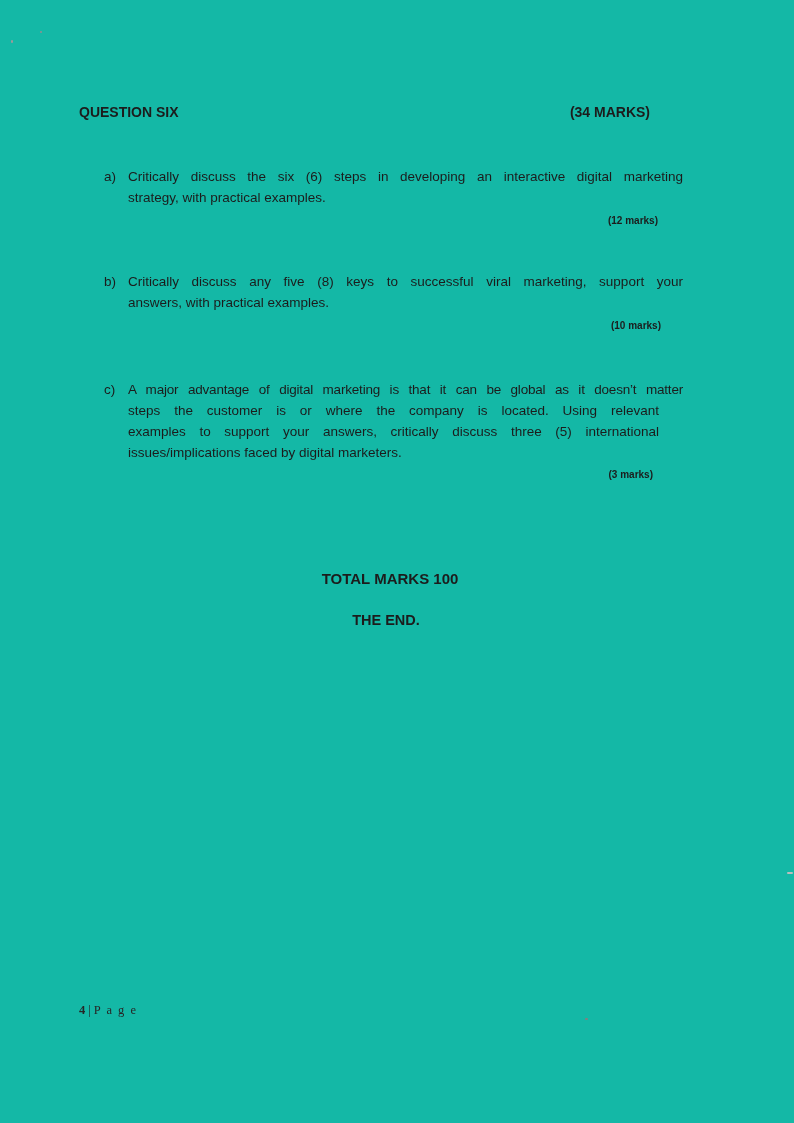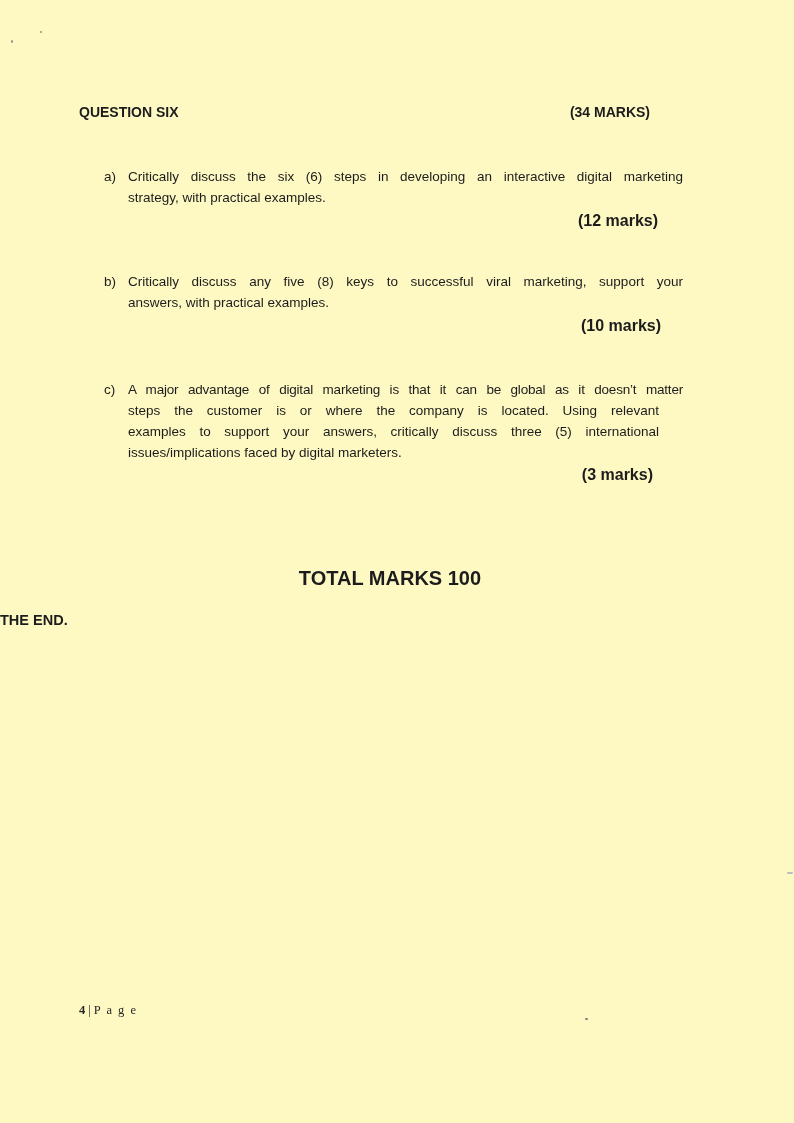--- a/index.html
+++ b/index.html
@@ -1,20 +1,20 @@
 <!DOCTYPE html>
 <html><head>
 <meta charset="utf-8">
 <style>
   html, body { margin: 0; padding: 0; background: #ffffff; }
   .page {
     position: relative;
     width: 794px;
     height: 1123px;
-    background: #fef9c3;
+    background: #14b8a6;
     font-family: "Liberation Sans", sans-serif;
     color: #1c1c1c;
     overflow: hidden;
   }
 
   
   .header {
     position: absolute;
     top: 102px;
     left: 79px;
@@ -43,44 +43,44 @@
   .l1    { margin-left: 24px; width: 555px; }
   .lc    { margin-left: 24px; width: 531px; }
   .jline { text-align: justify; text-align-last: justify; }
   .lline { text-align: left; }
   .squeeze { letter-spacing: -0.2px; word-spacing: -0.5px; }
 
   
   .marks {
     position: absolute;
     font-weight: bold;
-    font-size: 16px;
+    font-size: 10px;
     line-height: 21px;
   }
   .marks-a { top: 210px; right: 136px; }
   .marks-b { top: 315px; right: 133px; }
   .marks-c { top: 464px; right: 141px; }
 
   
   .total {
     position: absolute;
     top: 568px;
     left: 0;
     width: 780px;
     text-align: center;
     font-weight: bold;
-    font-size: 20px;
+    font-size: 15px;
     line-height: 21px;
   }
   .endnote {
     position: absolute;
     top: 610px;
     left: 0;
     width: 772px;
-    text-align: left;
+    text-align: center;
     font-weight: bold;
     font-size: 14.5px;
     line-height: 21px;
   }
 
   
   .footer {
     position: absolute;
     top: 1001px;
     left: 79px;

